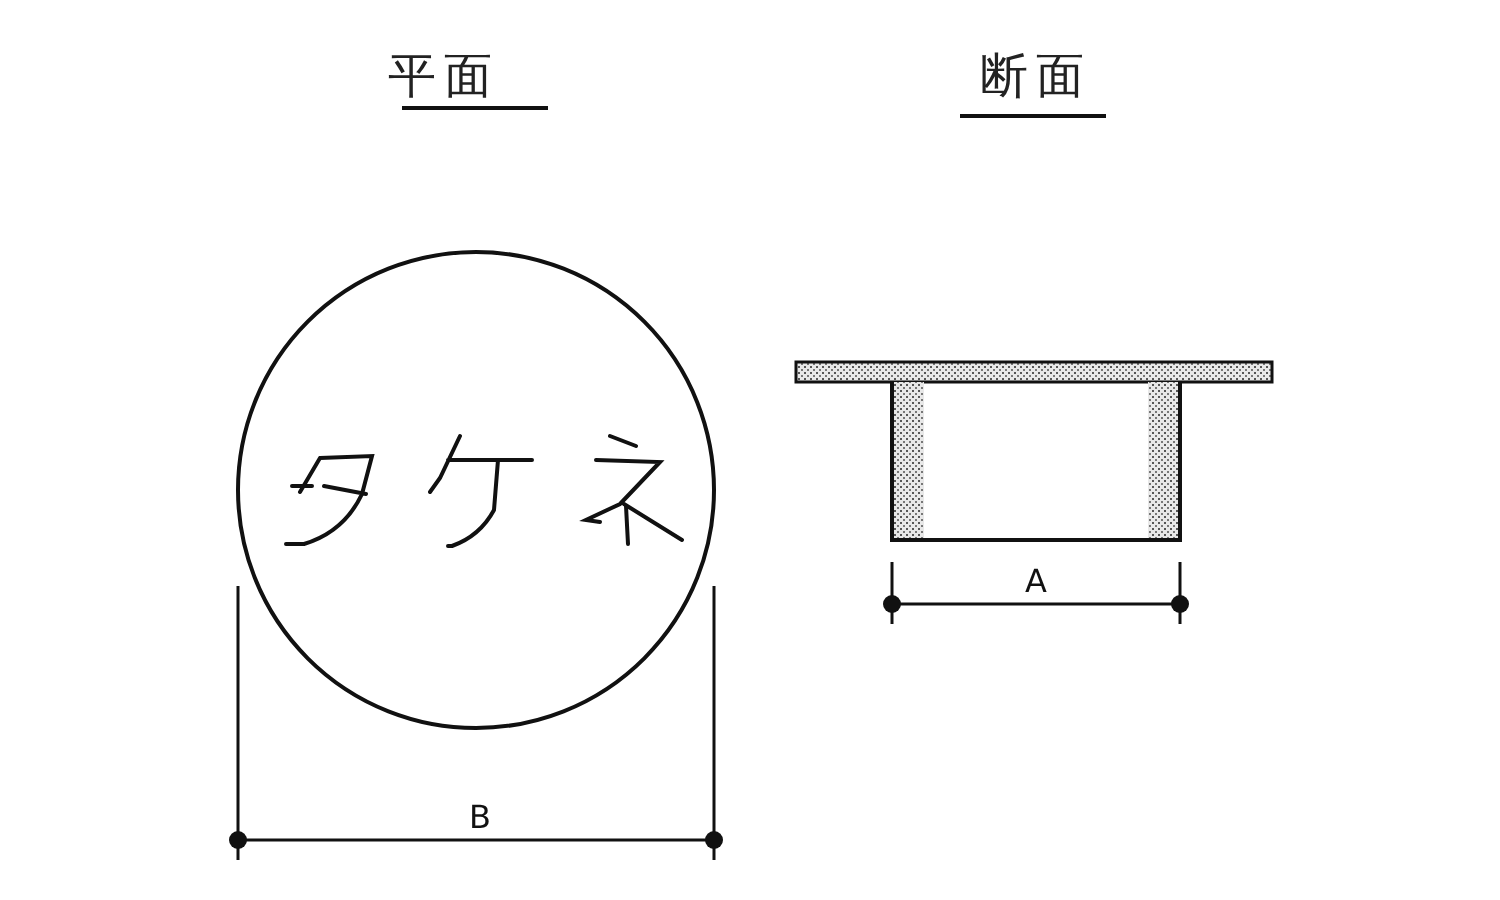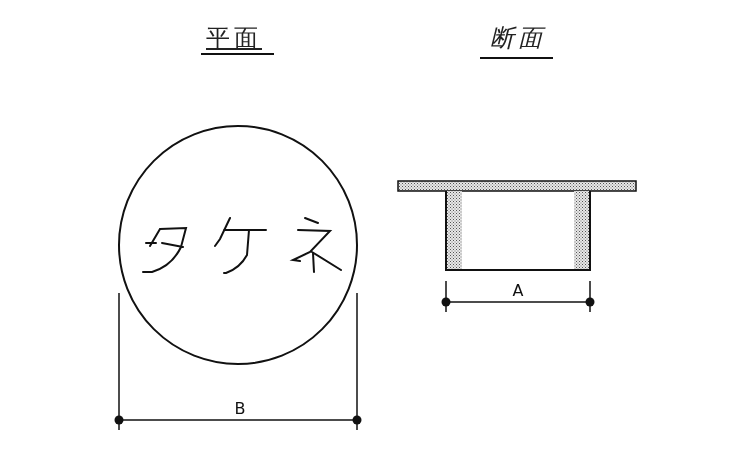--- a/index.html
+++ b/index.html
@@ -7,24 +7,24 @@
          font-family: "DejaVu Sans", sans-serif; }
   .title { position: absolute; font-size: 24px; color: #222; letter-spacing: 4px;
            text-align: center; line-height: 28px; }
   .title-underline { position: absolute; height: 2px; background: #111; }
   svg { position: absolute; left: 0; top: 0; }
   .dim-label { font-family: "DejaVu Sans", sans-serif; font-size: 16px; fill: #111; }
 </style>
 </head>
 <body>
 
-<div class="title" style="left:196px; top:24px; width:76px;text-decoration:underline;">平面</div>
+<div class="title" style="left:184px; top:24px; width:76px;">平面</div>
 <div class="title-underline" style="left:201px; top:53px; width:73px;"></div>
 
-<div class="title" style="left:480px; top:24px; width:76px;font-style:italic;">断面</div>
+<div class="title" style="left:480px; top:24px; width:76px;">断面</div>
 <div class="title-underline" style="left:480px; top:57px; width:73px;"></div>
 
 <svg width="750" height="450" viewBox="0 0 750 450">
   <defs>
     <pattern id="dots" width="3" height="3" patternUnits="userSpaceOnUse">
       <rect width="3" height="3" fill="#e8e8e8"></rect>
       <rect x="0" y="0" width="1" height="1" fill="#555"></rect>
       <rect x="1.5" y="1.5" width="1" height="1" fill="#777"></rect>
     </pattern>
   </defs>

